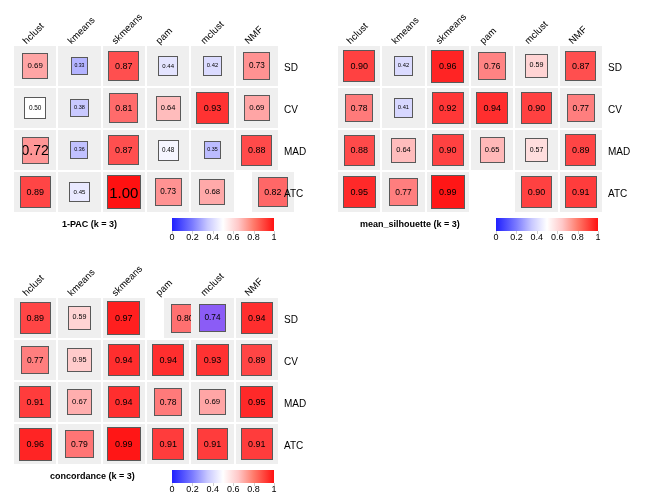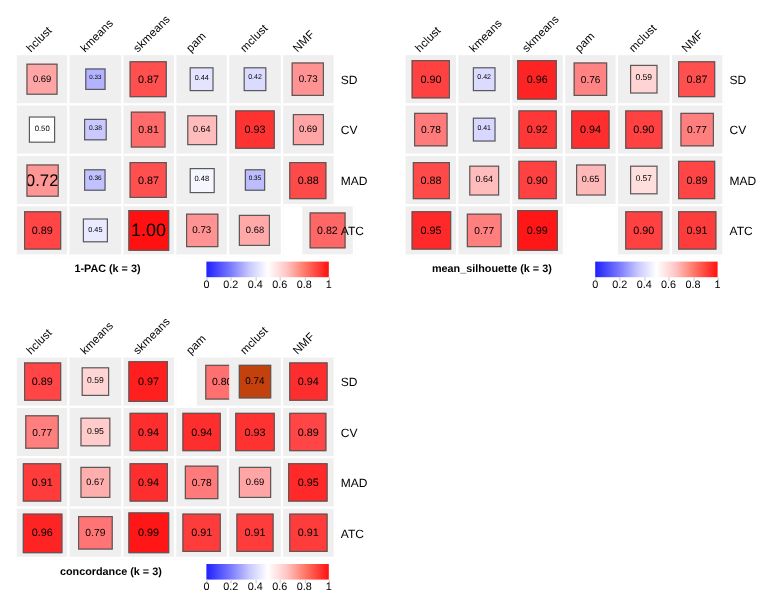--- a/index.html
+++ b/index.html
@@ -495,21 +495,21 @@
             <div class="sq" style="width: 33.25px; height: 33.25px; background: rgb(255, 31, 31);">
               <span style="font-size: 9px;">0.97</span>
             </div>
           </div>
           <div class="hmcell" style="left: 150px;">
             <div class="sq" style="width: 29px; height: 29px; background: rgb(255, 112, 112);">
               <span style="font-size: 8.7px;">0.80</span>
             </div>
           </div>
           <div class="hmcell" style="left: 177.333px;">
-            <div class="sq" style="width: 27.5px; height: 27.5px; background: #c2410c;">
+            <div class="sq" style="width: 27.5px; height: 27.5px; background: #8b5cf6;">
               <span style="font-size: 8.25px;">0.74</span>
             </div>
           </div>
           <div class="hmcell" style="left: 221.667px;">
             <div class="sq" style="width: 32.5px; height: 32.5px; background: rgb(255, 46, 46);">
               <span style="font-size: 9px;">0.94</span>
             </div>
           </div>
         </div>
         <div class="hmrow">

